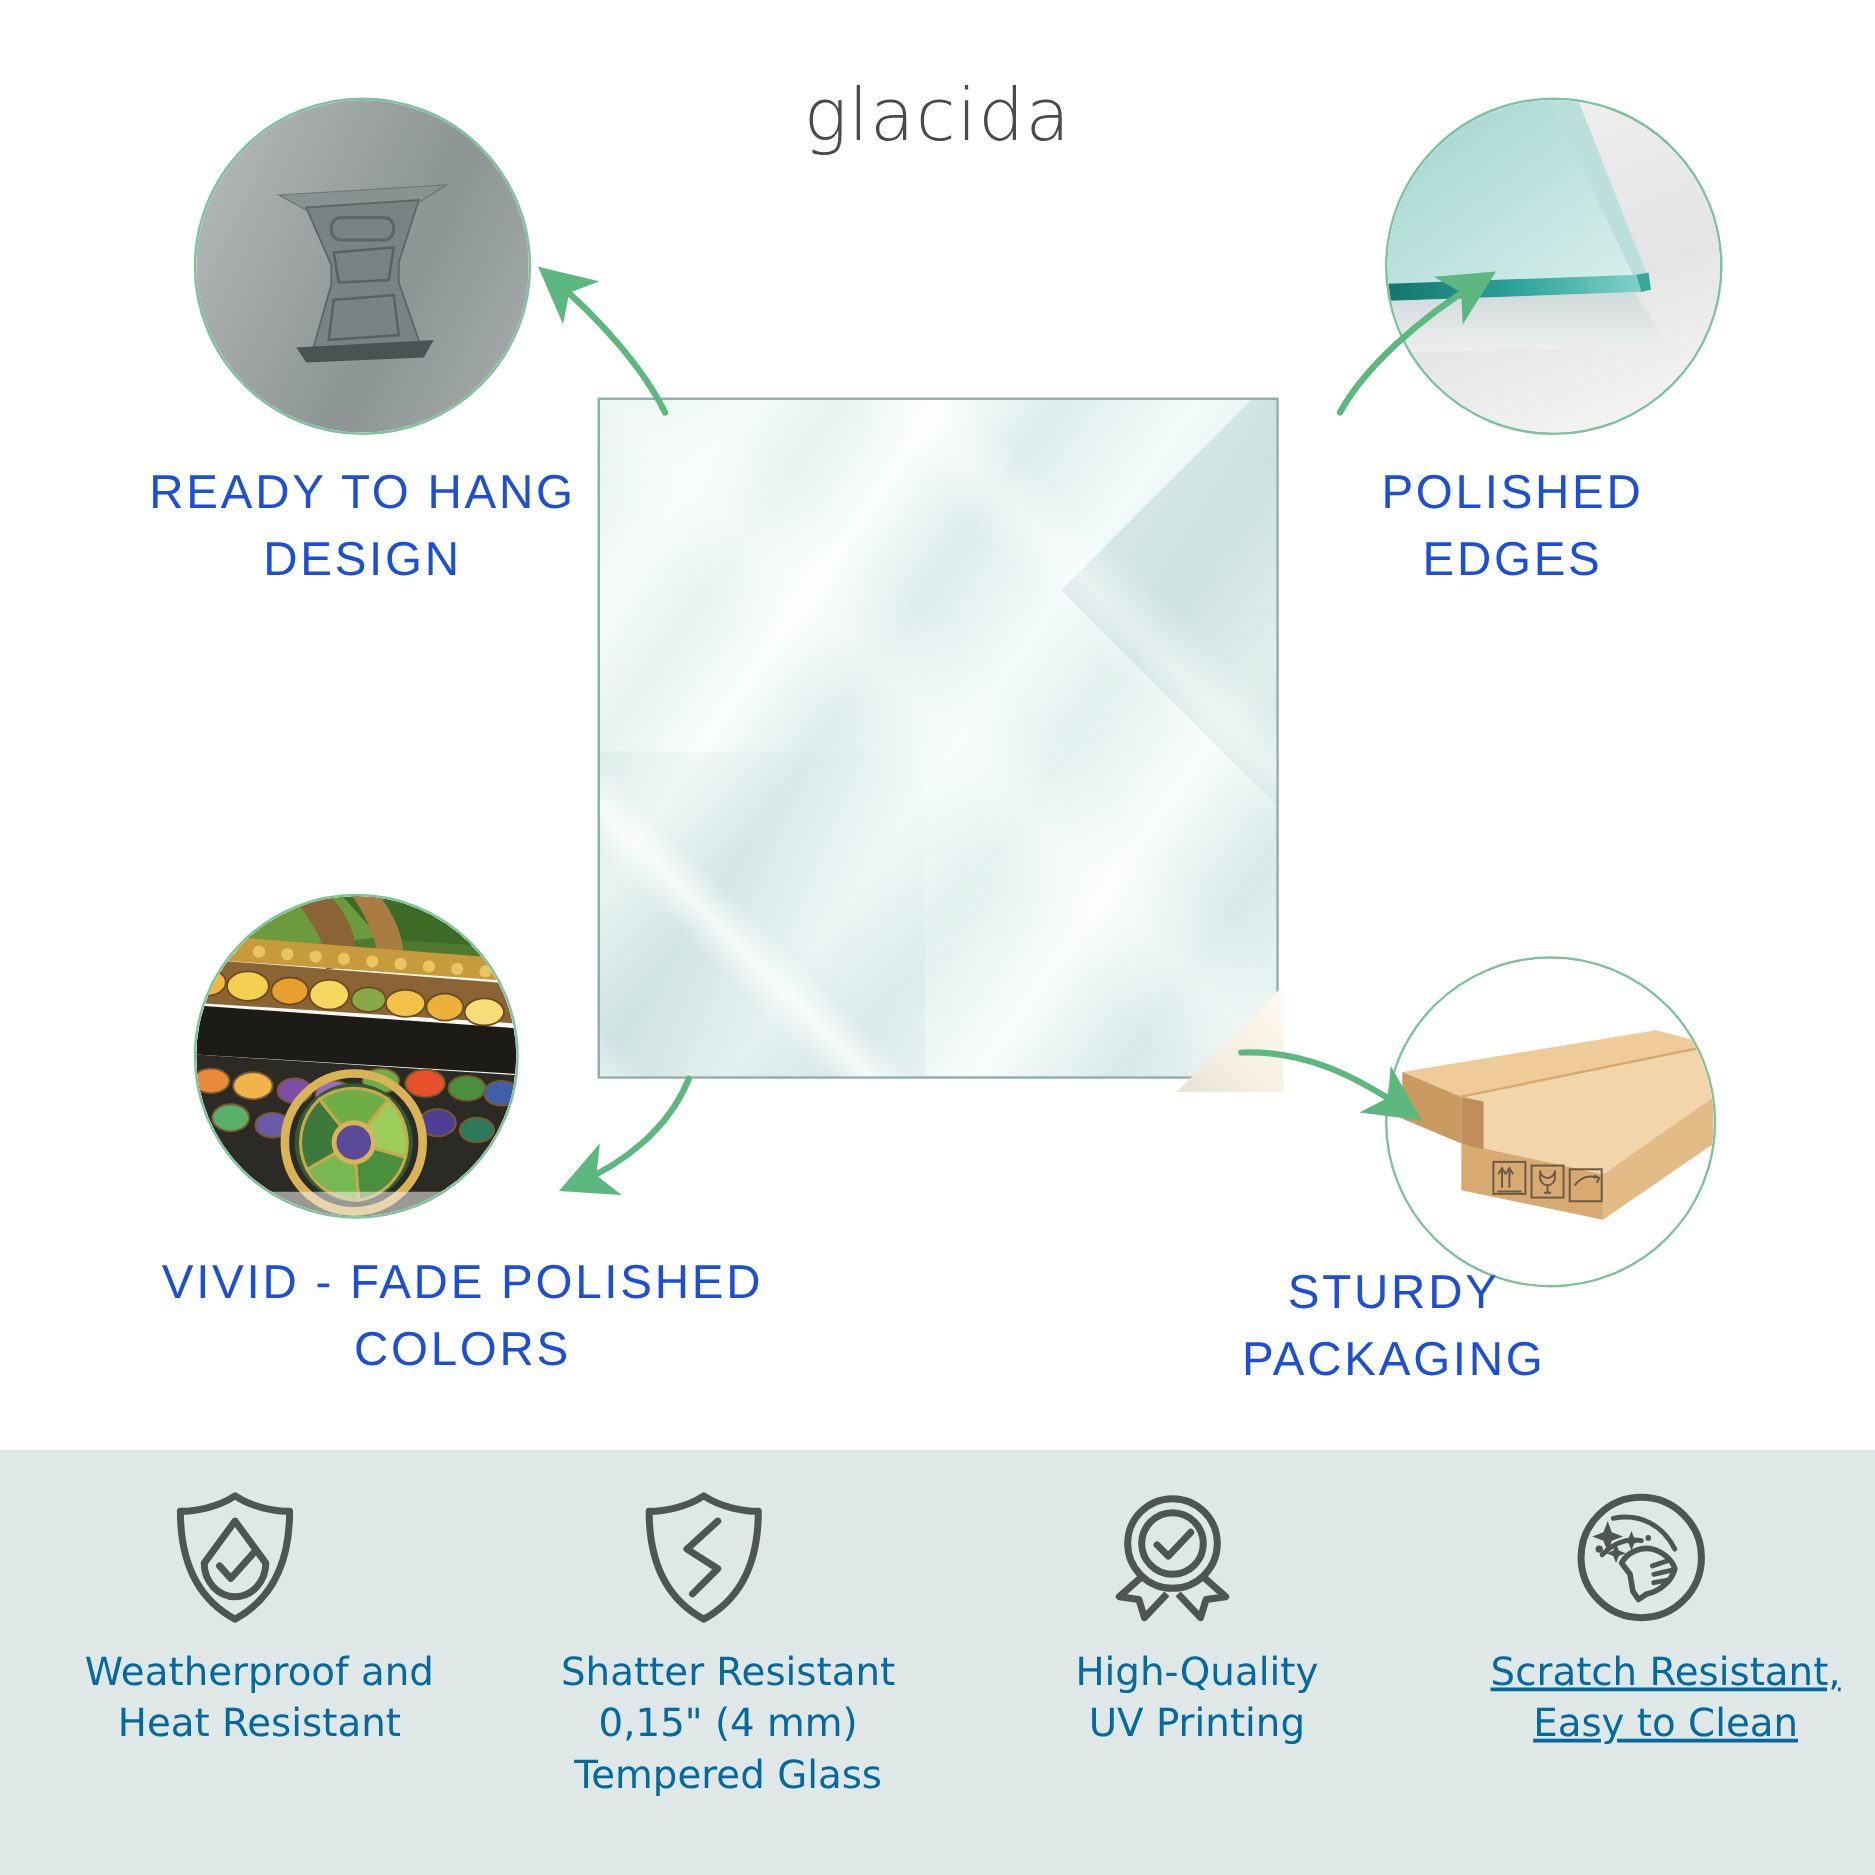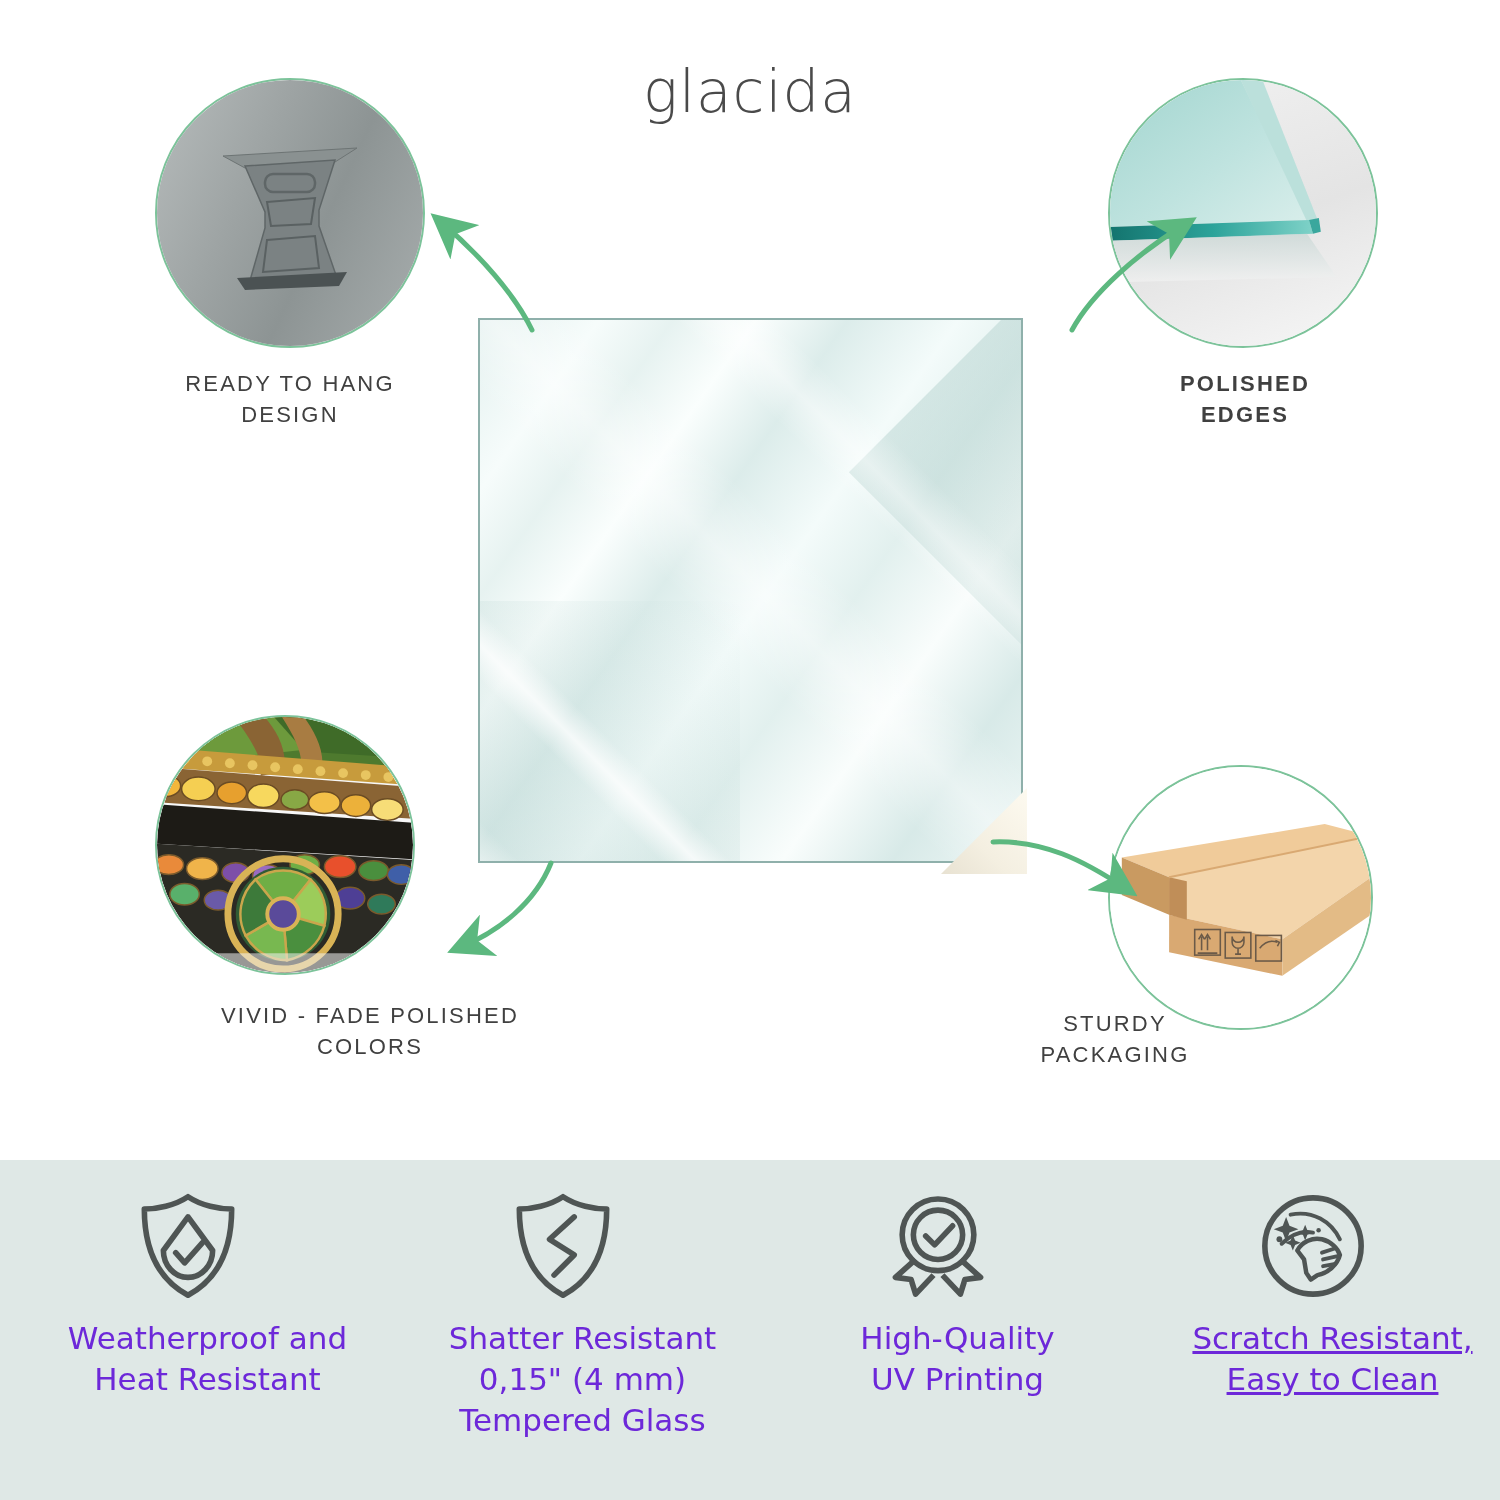--- a/index.html
+++ b/index.html
@@ -101,28 +101,28 @@
   .edge-bg { position:absolute; inset:0; background:linear-gradient(160deg,#f2f2f2 0%,#e4e4e4 55%,#f7f7f7 100%); }
   
   .art-bg { position:absolute; inset:0; background:#f5f5f5; }
   
   .pack-bg { position:absolute; inset:0; background:#ffffff; }
 
   
   .caption {
     position:absolute;
     text-align:center;
-    font-size:22px;
+    font-size:38px;
     letter-spacing:2.2px;
     line-height:1.42;
-    color:#404040;
+    color:#1d4ed8;
     font-family:"Liberation Sans", sans-serif;
   }
   .cap-hang   { left:80px;   top:368px;  width:420px; }
-  .cap-edges  { left:1055px; top:368px;  width:380px;font-weight:bold; }
+  .cap-edges  { left:1020px; top:368px;  width:380px; }
   .cap-colors { left:110px;  top:1000px; width:520px; }
   .cap-pack   { left:945px;  top:1008px; width:340px; }
 
   
   .arrow-svg { position:absolute; pointer-events:none; }
   .a-tl { left:420px;  top:185px;  width:190px; height:150px; }
   .a-tr { left:1020px; top:185px;  width:190px; height:150px; }
   .a-bl { left:435px;  top:855px;  width:190px; height:120px; }
   .a-br { left:975px;  top:800px;  width:200px; height:130px; }
 
@@ -139,21 +139,21 @@
     display:flex;
     flex-direction:column;
     align-items:center;
     padding-top:30px;
   }
   .strip-icon { width:112px; height:112px; margin-bottom:16px; }
   .strip-label {
     text-align:center;
     font-size:31px;
     line-height:1.33;
-    color:#6d28d9;
+    color:#0369a1;
     font-family:"DejaVu Sans", sans-serif;
     max-width:330px;
     margin-left:40px;
   }
 </style>
 </head>
 <body>
 
 <div class="brand">glacida</div>
 

